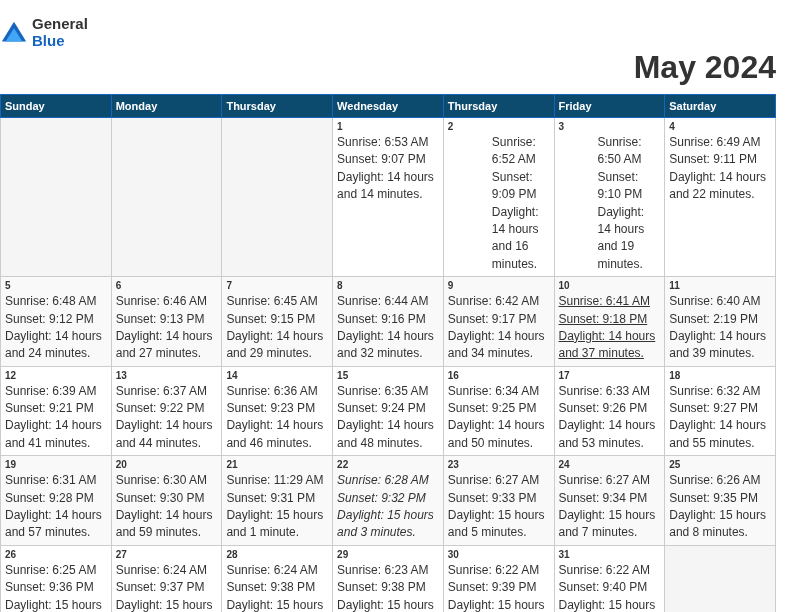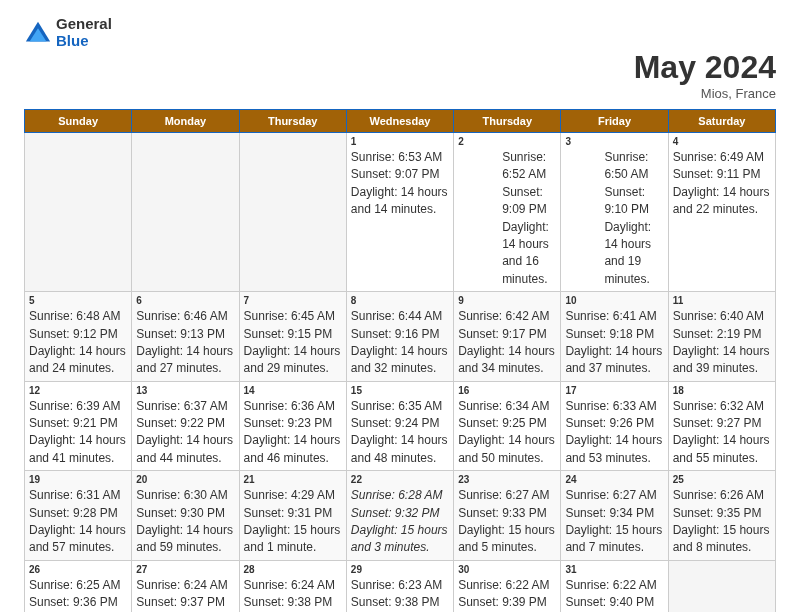--- a/index.html
+++ b/index.html
@@ -6,21 +6,21 @@
     body {
       font-family: Arial, sans-serif;
       background: #fff;
       width: 792px;
       height: 612px;
       overflow: hidden;
     }
     .page {
       width: 792px;
       height: 612px;
-      padding: 16px 16px 10px 24px;
+      padding: 16px 16px 10px 0;
       display: flex;
       flex-direction: column;
     }
     .header {
       display: flex;
       justify-content: space-between;
       align-items: flex-start;
       margin-bottom: 8px;
     }
     .logo {
@@ -59,26 +59,26 @@
     .title-location {
       font-size: 13px;
       color: #555;
     }
     table {
       width: 100%;
       border-collapse: collapse;
       table-layout: fixed;
     }
     thead th {
-      background-color: #a16207;
+      background-color: #0c4a6e;
       color: #fff;
       font-size: 11px;
       font-weight: bold;
       padding: 5px 4px;
-      text-align: center;
+      text-align: left;
       border: 1px solid #1565c0;
     }
     tbody td {
       vertical-align: top;
       border: 1px solid #ccc;
       padding: 3px 4px;
       font-size: 8.5px;
       color: #333;
       height: 82px;
       background: #fff;
@@ -111,21 +111,20 @@
         <polygon points="15,3 28,24 2,24" fill="#1565c0"></polygon>
         <polygon points="15,10 24,24 6,24" fill="#42a5f5"></polygon>
       </svg>
       <div class="logo-text">
         <span class="logo-general">General</span>
         <span class="logo-blue">Blue</span>
       </div>
     </div>
     <div class="title-block">
       <div class="title-month">May 2024</div>
-      <div class="title-location">Mios, France</div>
     </div>
   </div>
 
   <table>
     <thead>
       <tr>
         <th>Sunday</th>
         <th>Monday</th>
         <th>Thursday</th>
         <th>Wednesday</th>
@@ -199,21 +198,21 @@
           </td>
           <td>
             <div class="day-number">9</div>
             <div class="day-info" style="white-space: pre-line;">Sunrise: 6:42 AM
 Sunset: 9:17 PM
 Daylight: 14 hours
 and 34 minutes.</div>
           </td>
           <td>
             <div class="day-number">10</div>
-            <div class="day-info" style="white-space: pre-line;">Sunrise: 6:41 AM
+            <div class="day-info" style="white-space: pre-line; text-decoration: underline;">Sunrise: 6:41 AM
 Sunset: 9:18 PM
 Daylight: 14 hours
 and 37 minutes.</div>
           </td>
           <td>
             <div class="day-number">11</div>
             <div class="day-info" style="white-space: pre-line;">Sunrise: 6:40 AM
 Sunset: 2:19 PM
 Daylight: 14 hours
 and 39 minutes.</div>
@@ -280,21 +279,21 @@
           </td>
           <td>
             <div class="day-number">20</div>
             <div class="day-info" style="white-space: pre-line;">Sunrise: 6:30 AM
 Sunset: 9:30 PM
 Daylight: 14 hours
 and 59 minutes.</div>
           </td>
           <td>
             <div class="day-number">21</div>
-            <div class="day-info" style="white-space: pre-line;">Sunrise: 4:29 AM
+            <div class="day-info" style="white-space: pre-line;">Sunrise: 11:29 AM
 Sunset: 9:31 PM
 Daylight: 15 hours
 and 1 minute.</div>
           </td>
           <td>
             <div class="day-number">22</div>
             <div class="day-info" style="white-space: pre-line; font-style: italic;">Sunrise: 6:28 AM
 Sunset: 9:32 PM
 Daylight: 15 hours
 and 3 minutes.</div>

